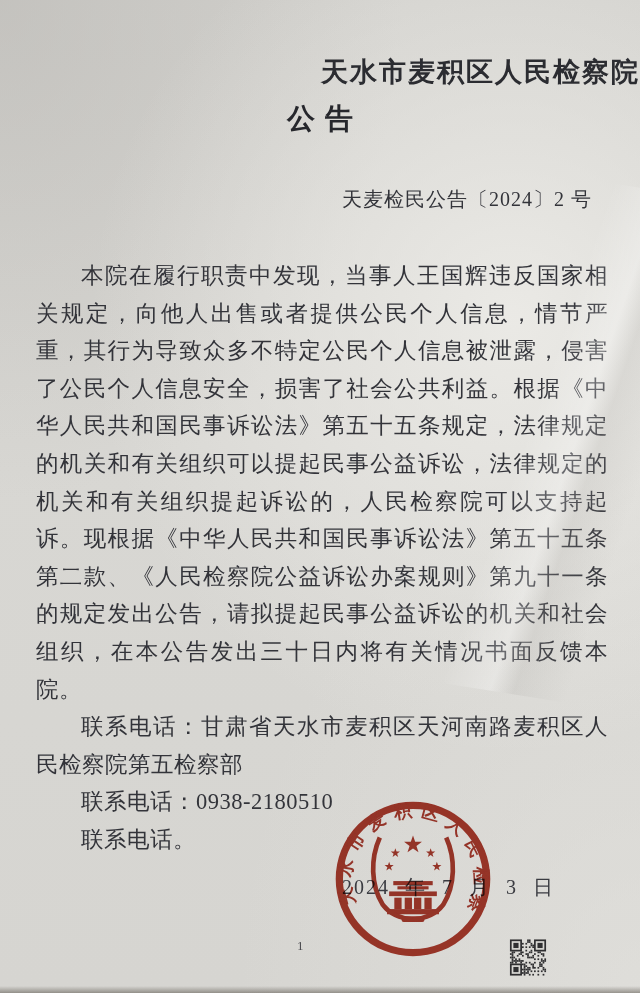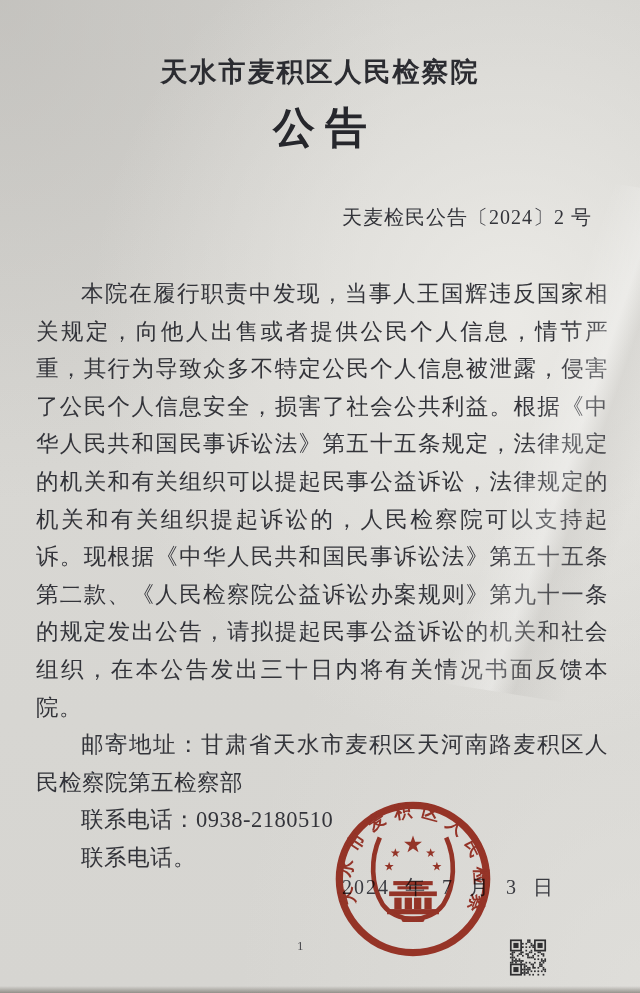--- a/index.html
+++ b/index.html
@@ -24,26 +24,26 @@
     transform:rotate(9deg);
     pointer-events:none;
   }
   
   .page::after{
     content:"";position:absolute;left:0;right:0;bottom:0;height:7px;
     background:linear-gradient(180deg, rgba(0,0,0,0) 0%, rgba(92,87,79,0.55) 100%);
     pointer-events:none;
   }
   .org-title{
-    padding-top:54px;text-align:center;
+    padding-top:54px;text-align:right;
     font-size:27px;font-weight:700;letter-spacing:2px;color:#2b2c31;
   }
   .doc-type{
     margin-top:10px;text-align:center;
-    font-size:42px;font-weight:700;letter-spacing:10px;text-indent:10px;color:#26272c;
+    font-size:28px;font-weight:700;letter-spacing:10px;text-indent:10px;color:#26272c;
   }
   .doc-number{
     margin-top:48px;padding-right:48px;text-align:right;
     font-size:20px;letter-spacing:1px;color:#33343a;
   }
   .body-text{
     margin:44px 32px 0 36px;
     font-size:22.5px;line-height:37.6px;
     text-align:justify;color:#33343a;letter-spacing:0.5px;
   }
@@ -72,21 +72,21 @@
 <div class="page">
 
   <div class="org-title">天水市麦积区人民检察院</div>
 
   <div class="doc-type">公告</div>
 
   <div class="doc-number">天麦检民公告〔2024〕2 号</div>
 
   <div class="body-text">
     <p>本院在履行职责中发现，当事人王国辉违反国家相关规定，向他人出售或者提供公民个人信息，情节严重，其行为导致众多不特定公民个人信息被泄露，侵害了公民个人信息安全，损害了社会公共利益。根据《中华人民共和国民事诉讼法》第五十五条规定，法律规定的机关和有关组织可以提起民事公益诉讼，法律规定的机关和有关组织提起诉讼的，人民检察院可以支持起诉。现根据《中华人民共和国民事诉讼法》第五十五条第二款、《人民检察院公益诉讼办案规则》第九十一条的规定发出公告，请拟提起民事公益诉讼的机关和社会组织，在本公告发出三十日内将有关情况书面反馈本院。</p>
-    <p>邮寄地址：甘肃省天水市麦积区天河南路麦积区人民检察院第五检察部</p>
+    <p>联系电话：甘肃省天水市麦积区天河南路麦积区人民检察院第五检察部</p>
     <p>联系电话：0938-2180510</p>
     <p>联系电话。</p>
   </div>
 
   <div class="issue-date">2024 年 7 月 3 日</div>
 
   <svg class="seal" viewBox="0 0 160 160" xmlns="http://www.w3.org/2000/svg">
     <defs>
       <path id="sealArc" d="M 24.8,103.4 A 60,60 0 1 1 135.2,103.4" fill="none"></path>
       <path id="smallStar" d="M 0,-4.6 L 1.1,-1.4 4.4,-1.4 1.7,0.6 2.7,3.8 0,1.9 -2.7,3.8 -1.7,0.6 -4.4,-1.4 -1.1,-1.4 Z"></path>

